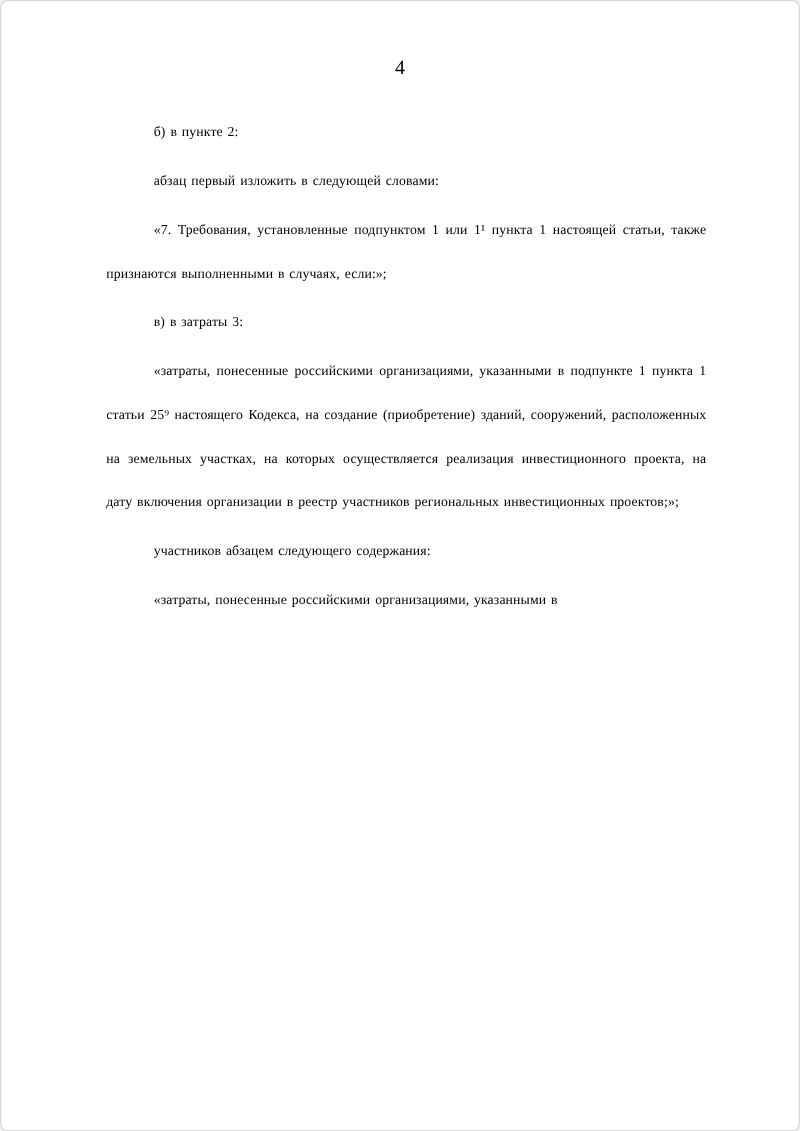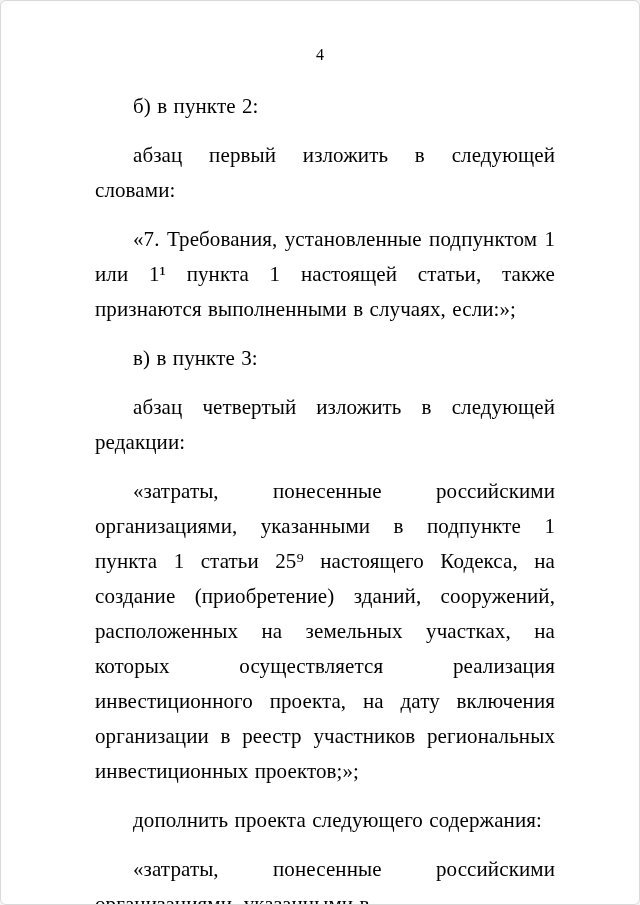--- a/index.html
+++ b/index.html
@@ -24,40 +24,39 @@
   }
   .page-number {
     text-align: center;
     font-size: 16px;
     line-height: 20px;
     margin: 0 0 24px 0;
     
     margin-left: -10px;
   }
   .body-text p {
-    margin: 14px;
-    font-size: 21px;
+    margin: 4px;
+    font-size: 11px;
     line-height: 35px;
     text-align: justify;
     text-indent: 38px;
     letter-spacing: 0.1px;
     word-spacing: 1px;
   }
 </style>
 </head>
 <body>
 
 <div class="page">
 
   <div class="page-number">4</div>
 
   <div class="body-text">
     <p>б) в пункте 2:</p>
     <p>абзац первый изложить в следующей словами:</p>
     <p>«7. Требования, установленные подпунктом 1 или 1¹ пункта 1 настоящей статьи, также признаются выполненными в случаях, если:»;</p>
-    <p>в) в пункте 3:</p>
-    <p>абзац четвертый изложить в следующей редакции:</p>
+    <p>в) в затраты 3:</p>
     <p>«затраты, понесенные российскими организациями, указанными в подпункте 1 пункта 1 статьи 25⁹ настоящего Кодекса, на создание (приобретение) зданий, сооружений, расположенных на земельных участках, на которых осуществляется реализация инвестиционного проекта, на дату включения организации в реестр участников региональных инвестиционных проектов;»;</p>
-    <p>дополнить проекта следующего содержания:</p>
+    <p>участников абзацем следующего содержания:</p>
     <p>«затраты, понесенные российскими организациями, указанными в</p>
   </div>
 
 </div>
 
 </body></html>

